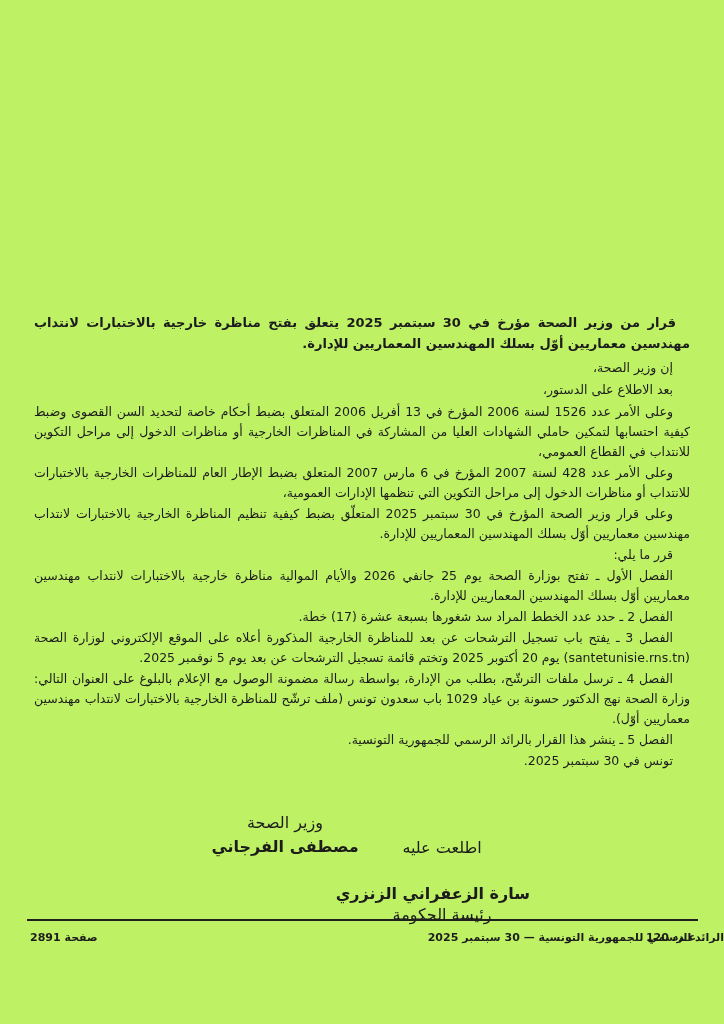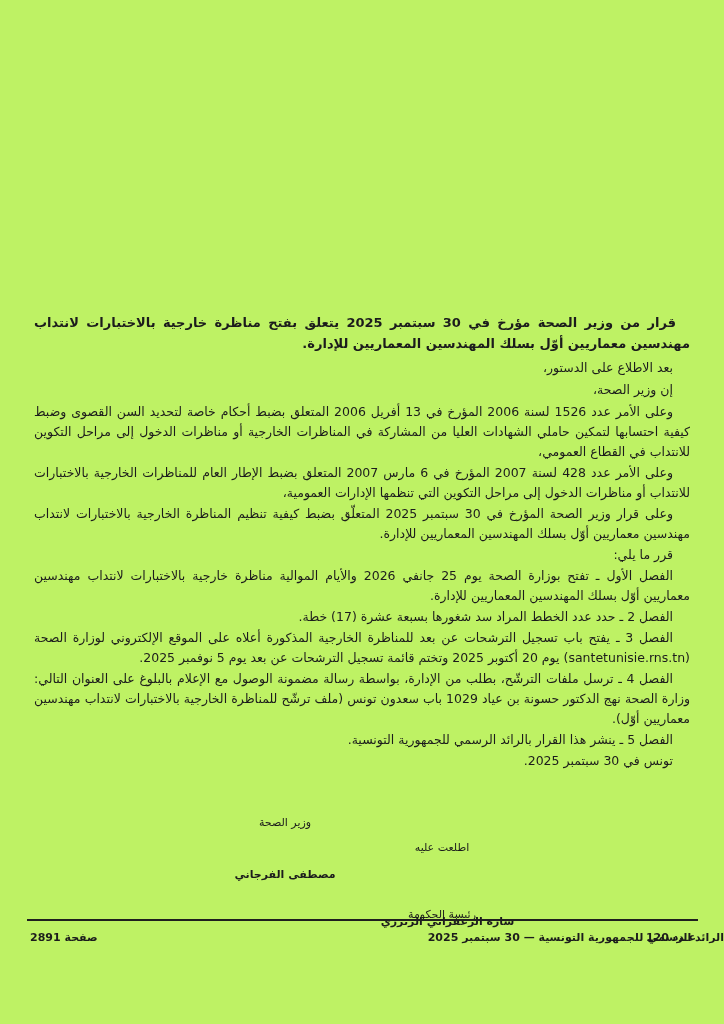--- a/index.html
+++ b/index.html
@@ -37,26 +37,26 @@
       font-size: 13px;
       line-height: 21px;
       margin: 0 0 4px 0;
       text-indent: 14px;
     }
     .doc .intro-line {
       margin-bottom: 2px;
     }
     .sig {
       position: absolute;
-      font-size: 11px;
+      font-size: 16px;
       line-height: 18px;
       text-align: center;
       white-space: nowrap;
     }
-    .sig.bold { font-weight: bold; margin-top: 28px; }
+    .sig.bold { font-weight: bold; }
     .footer-rule {
       position: absolute;
       top: 919px;
       left: 27px;
       right: 26px;
       height: 2px;
       background: #1f1f1f;
     }
     .footer-item {
       position: absolute;
@@ -71,22 +71,22 @@
     .footer-page    { left: 30px; }
   </style>
 </head>
 <body>
 
 <div class="page">
 
   <main class="doc">
     <p class="title">قرار من وزير الصحة مؤرخ في 30 سبتمبر 2025 يتعلق بفتح مناظرة خارجية بالاختبارات لانتداب مهندسين معماريين أوّل بسلك المهندسين المعماريين للإدارة.</p>
 
+    <p class="intro-line">إن وزير الصحة،</p>
     <p class="intro-line">بعد الاطلاع على الدستور،</p>
-    <p class="intro-line">إن وزير الصحة،</p>
 
     <p>وعلى الأمر عدد 1526 لسنة 2006 المؤرخ في 13 أفريل 2006 المتعلق بضبط أحكام خاصة لتحديد السن القصوى وضبط كيفية احتسابها لتمكين حاملي الشهادات العليا من المشاركة في المناظرات الخارجية أو مناظرات الدخول إلى مراحل التكوين للانتداب في القطاع العمومي،</p>
     <p>وعلى الأمر عدد 428 لسنة 2007 المؤرخ في 6 مارس 2007 المتعلق بضبط الإطار العام للمناظرات الخارجية بالاختبارات للانتداب أو مناظرات الدخول إلى مراحل التكوين التي تنظمها الإدارات العمومية،</p>
     <p>وعلى قرار وزير الصحة المؤرخ في 30 سبتمبر 2025 المتعلّق بضبط كيفية تنظيم المناظرة الخارجية بالاختبارات لانتداب مهندسين معماريين أوّل بسلك المهندسين المعماريين للإدارة.</p>
 
     <p>قرر ما يلي:</p>
 
     <p>الفصل الأول ـ تفتح بوزارة الصحة يوم 25 جانفي 2026 والأيام الموالية مناظرة خارجية بالاختبارات لانتداب مهندسين معماريين أوّل بسلك المهندسين المعماريين للإدارة.</p>
     <p>الفصل 2 ـ حدد عدد الخطط المراد سد شغورها بسبعة عشرة (17) خطة.</p>
     <p>الفصل 3 ـ يفتح باب تسجيل الترشحات عن بعد للمناظرة الخارجية المذكورة أعلاه على الموقع الإلكتروني لوزارة الصحة (santetunisie.rns.tn) يوم 20 أكتوبر 2025 وتختم قائمة تسجيل الترشحات عن بعد يوم 5 نوفمبر 2025.</p>

